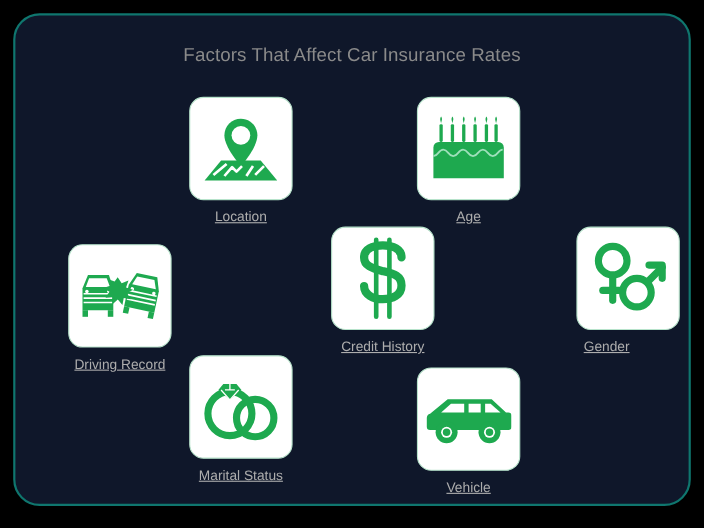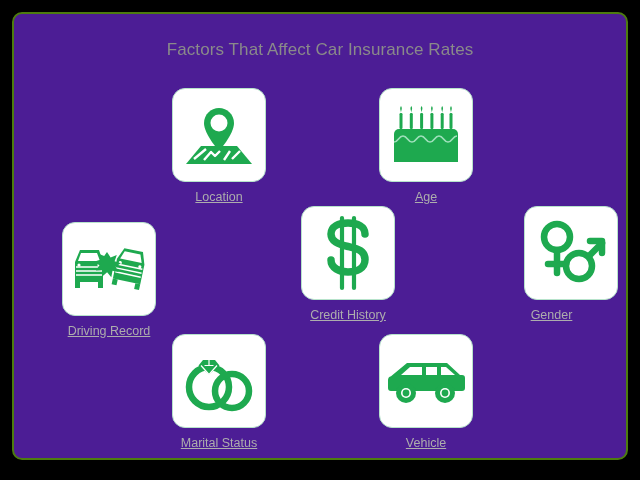--- a/index.html
+++ b/index.html
@@ -6,23 +6,23 @@
   html, body {
     width:640px; height:480px;
     background:#000000;
     font-family:"Liberation Sans", sans-serif;
     overflow:hidden;
   }
   #slide-frame {
     position:absolute;
     left:12px; top:12px;
     width:616px; height:448px;
-    background:#4c1d95;
-    border:2px solid #4d7c0f;
-    border-radius:10px;
+    background:#0f172a;
+    border:2px solid #0f766e;
+    border-radius:24px;
   }
   #slide-title {
     position:absolute;
     left:0; top:26px;
     width:100%;
     text-align:center;
     font-size:17px;
     font-weight:400;
     color:#8a8a8a;
     letter-spacing:0.1px;
@@ -51,21 +51,21 @@
     white-space:nowrap;
     line-height:1.1;
     text-decoration:underline;
   }
   
   #tile-location      { left:158px; top:74px; }
   #tile-age           { left:365px; top:74px; }
   #tile-driving-record{ left:48px;  top:208px; }
   #tile-credit-history{ left:276px; top:192px;margin-left:11px; }
   #tile-gender        { left:471px; top:192px;padding-left:39px; }
-  #tile-marital-status{ left:158px; top:320px; }
+  #tile-marital-status{ left:158px; top:309px; }
   #tile-vehicle       { left:365px; top:320px; }
 </style>
 </head>
 <body>
 
 <div id="slide-frame">
 
   <div id="slide-title">Factors That Affect Car Insurance Rates</div>
 
   <div class="factor-tile" id="tile-location">

